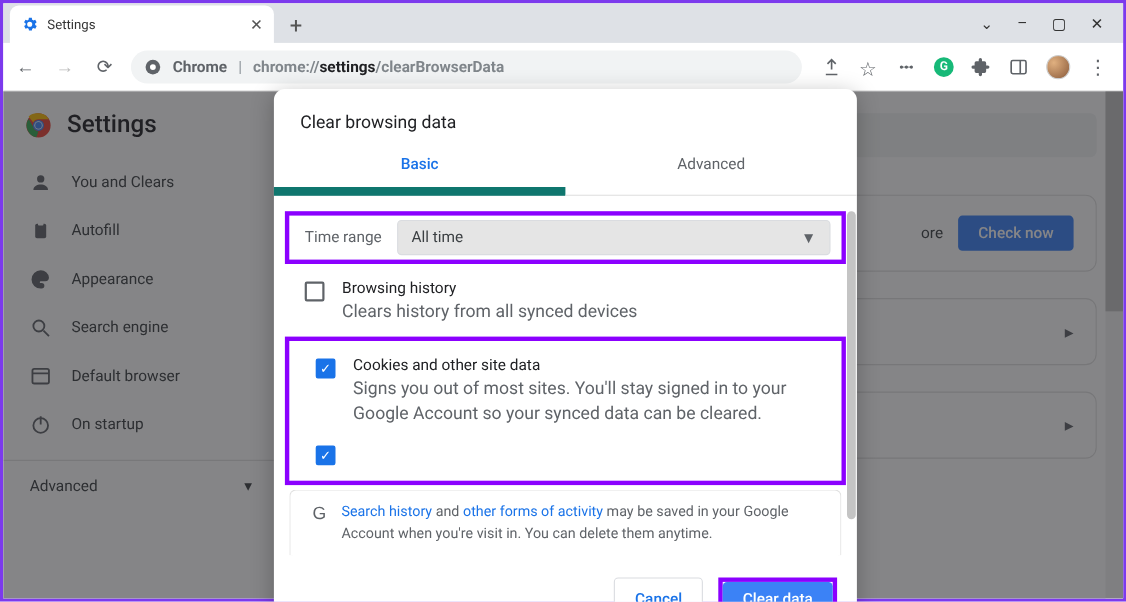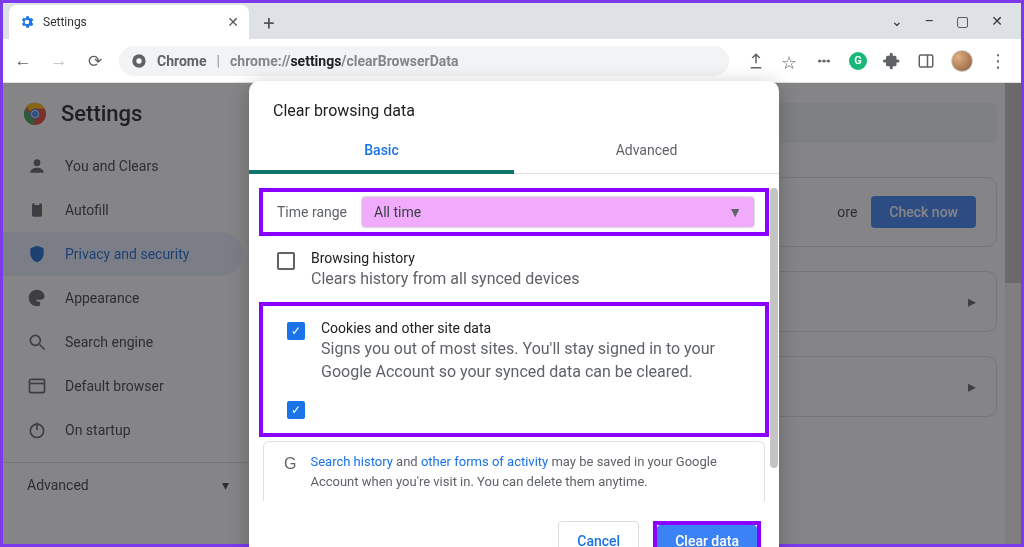--- a/index.html
+++ b/index.html
@@ -73,33 +73,33 @@
 
   
   .modal {
     position: absolute; z-index: 10; left: 246px; top: 78px; width: 530px; background: #fff;
     border-radius: 10px; box-shadow: 0 4px 20px rgba(0,0,0,0.25);
     display:flex; flex-direction:column;
   }
   .modal-title { font-size: 16px; color:#202124; padding: 20px 24px 12px; }
   .tabs { display:flex; }
   .tabx { flex:1; text-align:center; padding: 10px 0 12px; font-size:14px; color:#5f6368; border-bottom: 1px solid #e0e0e0; }
-  .tabx.active { color:#1a73e8; font-weight:500; border-bottom: 4px solid #0f766e; }
+  .tabx.active { color:#1a73e8; font-weight:500; border-bottom: 8px solid #0f766e; }
 
   .modal-body { position:relative; padding: 6px 4px 4px 4px; }
   .scrollbar { position:absolute; right:1px; top:14px; width:8px; height:280px; background:#c4c4c4; border-radius:4px; }
   .time-row {
     margin: 8px 6px 6px 6px; display:flex; align-items:center; gap:0;
     border: 4px solid #8b00ff; height: 48px;
   }
   .time-label { font-size:14px; color:#5f6368; padding: 0 14px; }
   .time-select {
     flex:1; display:flex; align-items:center; justify-content:space-between;
     padding: 0 12px; font-size:14px; color:#3c4043; border:1px solid #dadce0; height:32px; margin-right:10px;
-    background:#f0abfc; border-radius:4px;
+    background:#e5e5e5; border-radius:4px;
   }
   .time-select .caret { color:#5f6368; }
 
   .opt { display:flex; gap:16px; padding: 8px 24px; }
   .cb { width:18px; height:18px; border:2px solid #5f6368; border-radius:2px; flex-shrink:0; margin-top:2px; background:#fff; display:flex;align-items:center;justify-content:center; }
   .cb.checked { background:#1a73e8; border-color:#1a73e8; color:#fff; font-size:12px; }
   .opt .tt { font-size:14px; color:#202124; }
   .opt .sub { font-size:16px; color:#5f6368; margin-top:2px; line-height:1.4; }
   .opt-group { border: 4px solid #8b00ff; margin: 4px 6px; padding: 6px 0; }
 
@@ -196,26 +196,20 @@
             </svg>
           <span>You and Clears</span>
         </div>
         <div class="side-item">
           <svg viewBox="0 0 24 24" fill="currentColor">
               <rect x="6" y="4" width="12" height="16" rx="2"></rect>
               <rect x="9" y="2" width="6" height="4" rx="1" fill="#fff"></rect>
             </svg>
           <span>Autofill</span>
         </div>
-        <div class="side-item active">
-          <svg viewBox="0 0 24 24" fill="currentColor">
-              <path d="M12 2 4 5v6c0 5 3.4 9.7 8 11 4.6-1.3 8-6 8-11V5Z"></path>
-            </svg>
-          <span>Privacy and security</span>
-        </div>
         <div class="side-item">
           <svg viewBox="0 0 24 24" fill="currentColor">
               <path d="M12 2a10 10 0 1 0 0 20h1a3 3 0 0 0 0-6h-1a1 1 0 0 1 0-2h5a4 4 0 0 0 4-4A9 9 0 0 0 12 2Z"></path>
             </svg>
           <span>Appearance</span>
         </div>
         <div class="side-item">
           <svg viewBox="0 0 24 24" fill="none" stroke="currentColor" stroke-width="2">
               <circle cx="10" cy="10" r="6"></circle>
               <line x1="15" y1="15" x2="21" y2="21"></line>

